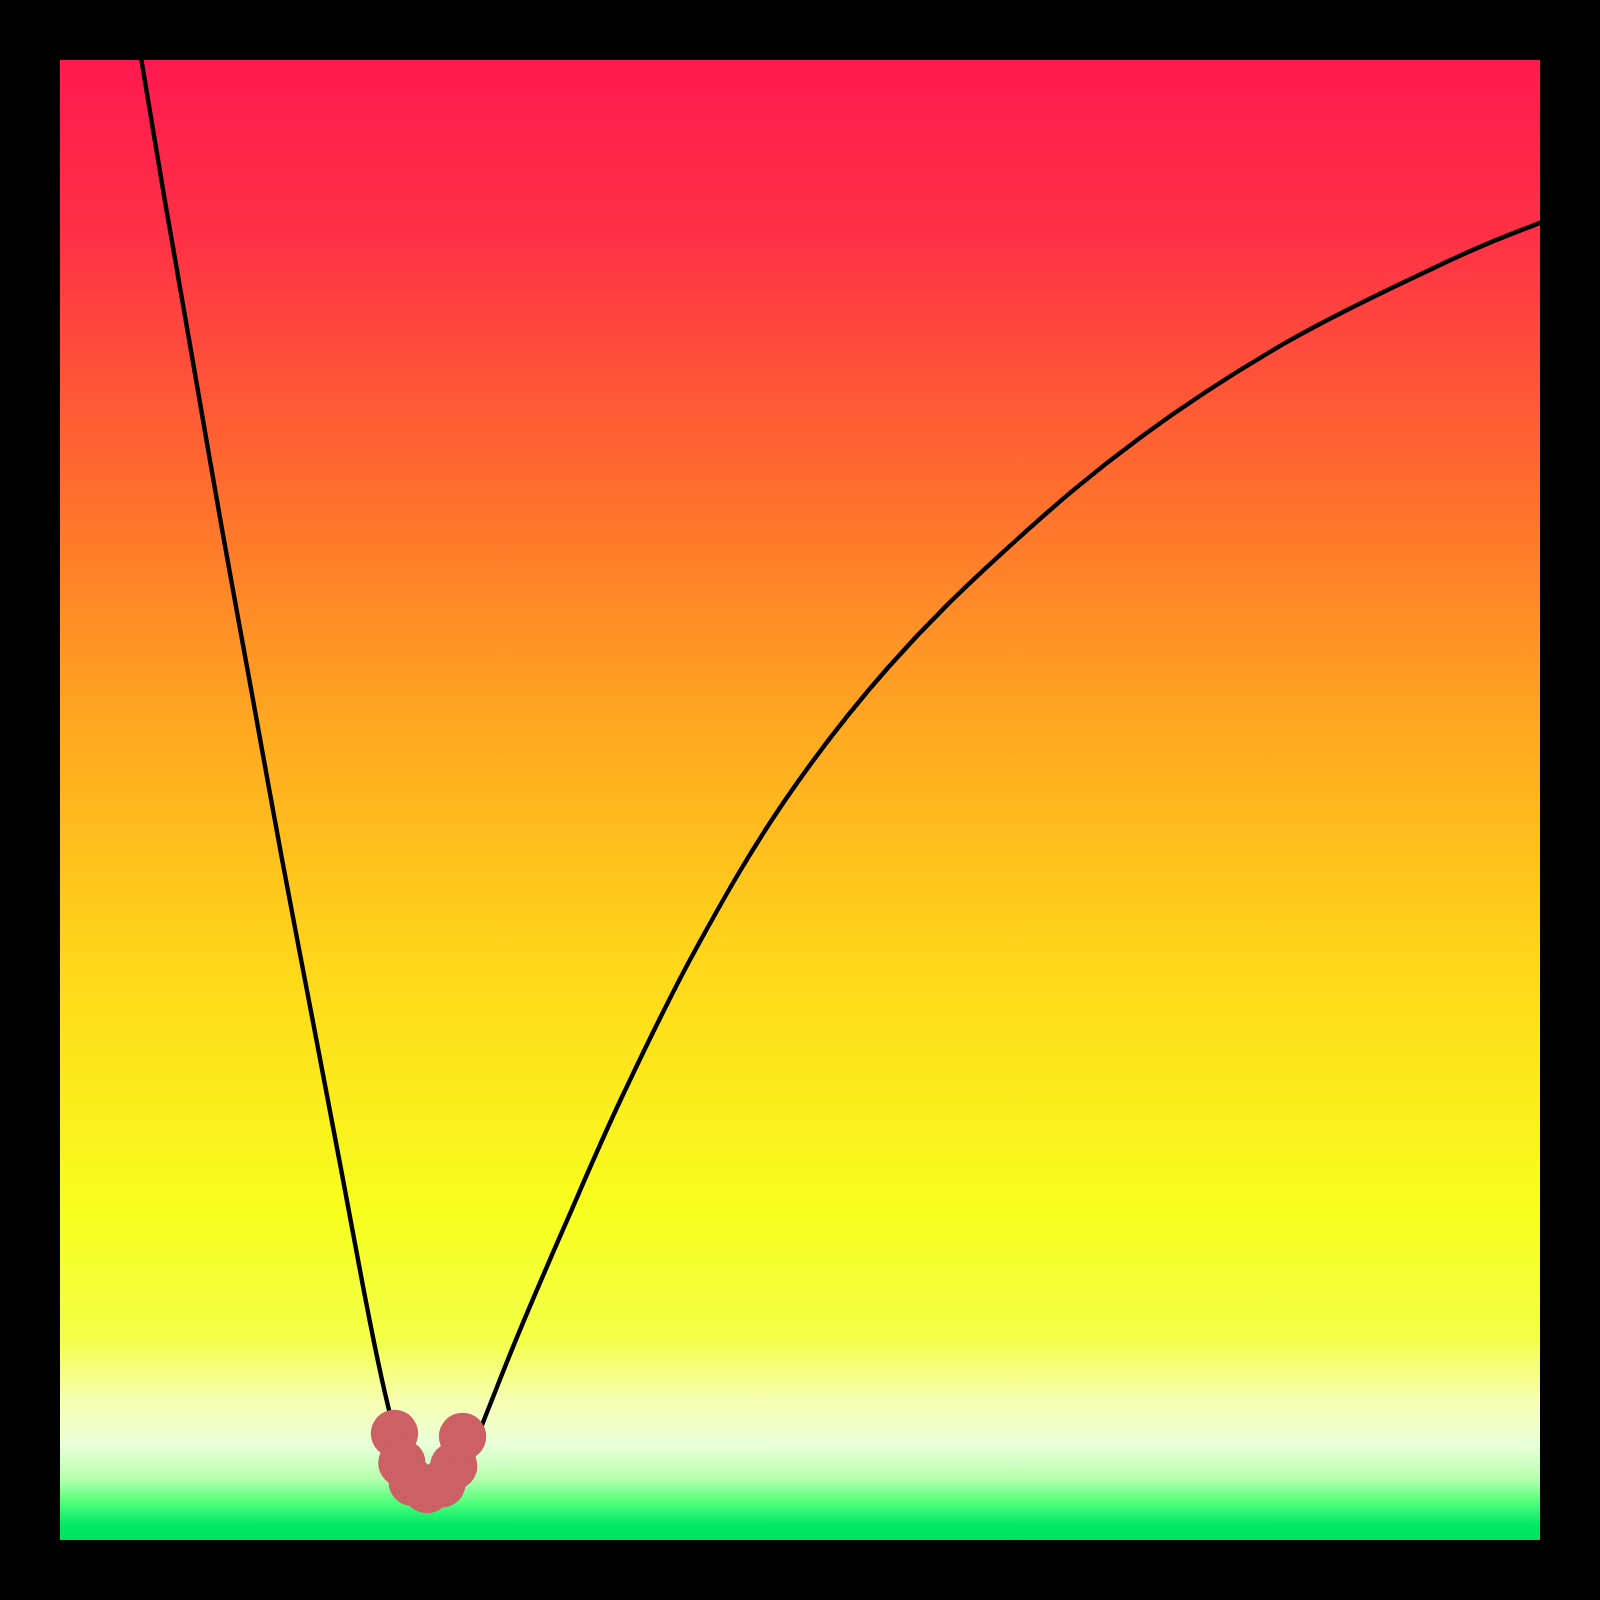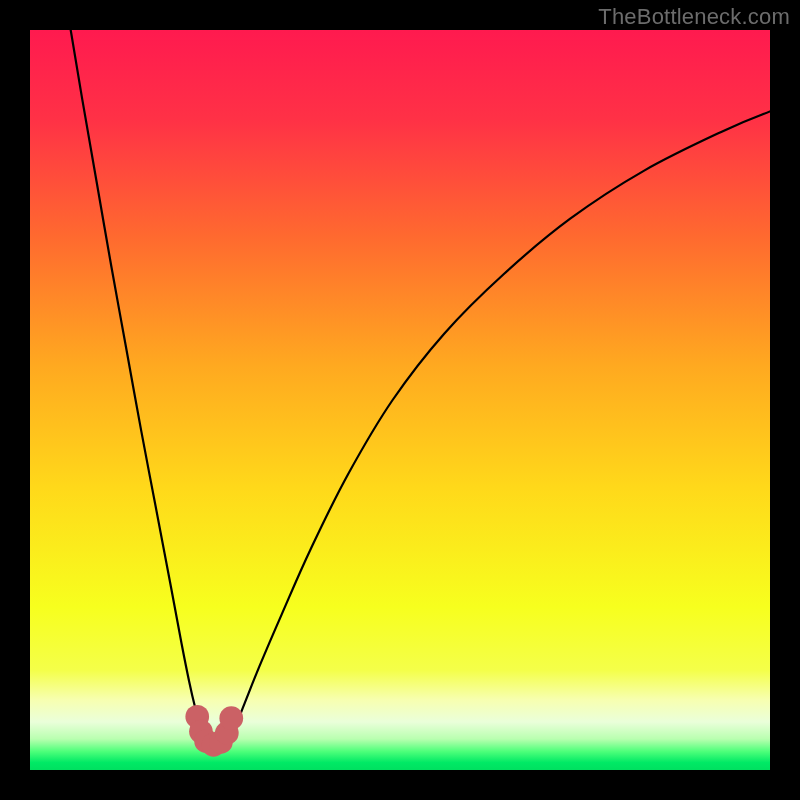--- a/index.html
+++ b/index.html
@@ -87,15 +87,14 @@
           <circle cx="176.12" cy="711.14" r="11.84" fill="#cb6165"></circle>
           <circle cx="183.52" cy="714.84" r="11.84" fill="#cb6165"></circle>
           <circle cx="190.92000000000002" cy="711.88" r="11.84" fill="#cb6165"></circle>
           <circle cx="196.84" cy="703" r="11.84" fill="#cb6165"></circle>
           <circle cx="201.28" cy="688.2" r="11.84" fill="#cb6165"></circle>
         </g>
     </svg>
 
   </div>
 
-  <div class="watermark">TheBottleneck.com</div>
 
 </div>
 
 </body></html>

